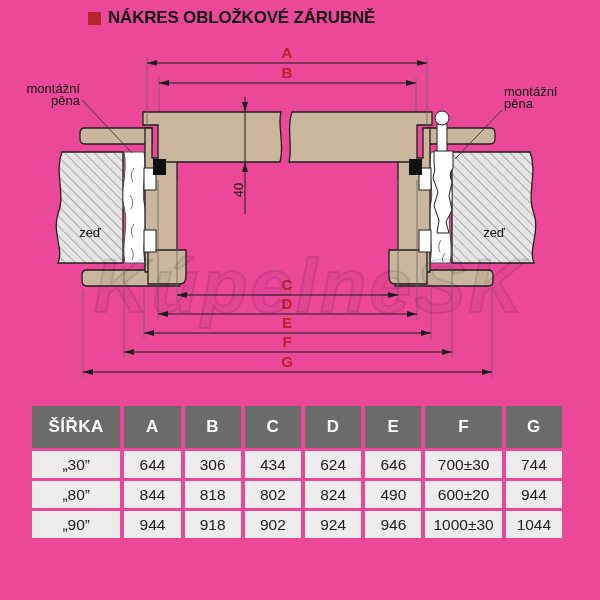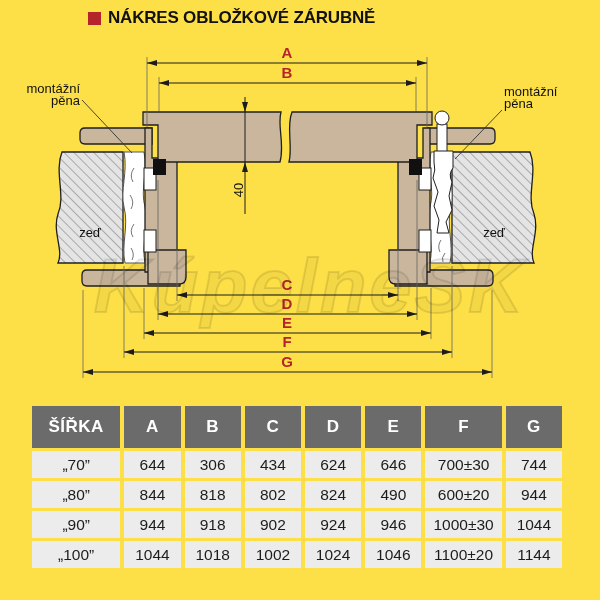--- a/index.html
+++ b/index.html
@@ -1,16 +1,16 @@
 <!DOCTYPE html>
 <html style="--wood: #c9b69c; --outline: #1f1f1f; --accent: #b5242b; --table-header-bg: #6b6b6b; --table-row-bg: #ececec;"><head>
 <meta charset="utf-8">
 <style>
   html,body{margin:0;padding:0;background:#fff;}
-  .page{position:relative;width:600px;height:600px;background:#fde047;overflow:hidden;
+  .page{position:relative;width:600px;height:600px;background:#ec4899;overflow:hidden;
         font-family:"Liberation Sans",sans-serif;}
   
   .title-row{position:absolute;left:88px;top:8px;display:flex;align-items:center;gap:7px;}
   .title-bullet{width:13px;height:13px;background:var(--accent,#b5242b);flex:0 0 auto;}
   .title-text{font-size:17px;font-weight:bold;color:#111;letter-spacing:-0.2px;white-space:nowrap;}
   
   .diagram-svg{position:absolute;left:0;top:0;}
   svg text{font-family:"Liberation Sans",sans-serif;}
   .wood{fill:var(--wood,#c9b69c);stroke:var(--outline,#1f1f1f);stroke-width:1.3;}
   .white-part{fill:#ffffff;stroke:var(--outline,#1f1f1f);stroke-width:1;}
@@ -177,21 +177,21 @@
         <th>B</th>
         <th>C</th>
         <th>D</th>
         <th>E</th>
         <th>F</th>
         <th>G</th>
       </tr>
     </thead>
     <tbody>
         <tr>
-          <td>„70”</td>
+          <td>„30”</td>
           <td>644</td>
           <td>306</td>
           <td>434</td>
           <td>624</td>
           <td>646</td>
           <td>700±30</td>
           <td>744</td>
         </tr>
         <tr>
           <td>„80”</td>
@@ -206,26 +206,16 @@
         <tr>
           <td>„90”</td>
           <td>944</td>
           <td>918</td>
           <td>902</td>
           <td>924</td>
           <td>946</td>
           <td>1000±30</td>
           <td>1044</td>
         </tr>
-        <tr>
-          <td>„100”</td>
-          <td>1044</td>
-          <td>1018</td>
-          <td>1002</td>
-          <td>1024</td>
-          <td>1046</td>
-          <td>1100±20</td>
-          <td>1144</td>
-        </tr>
       </tbody>
   </table>
 
 </div>
 
 </body></html>

